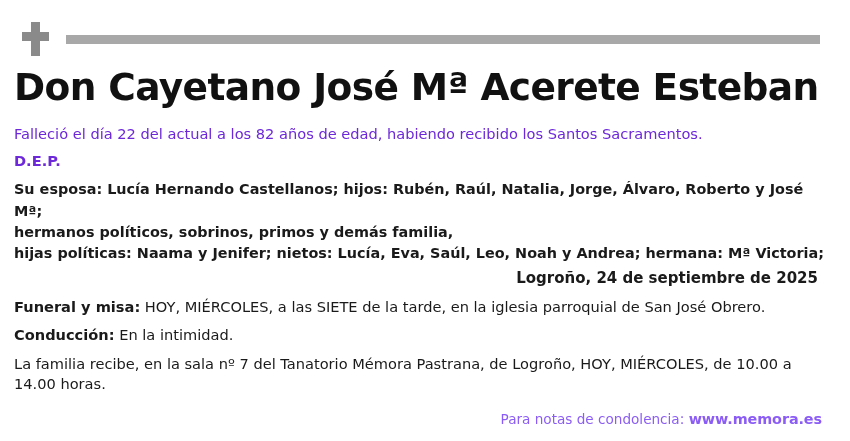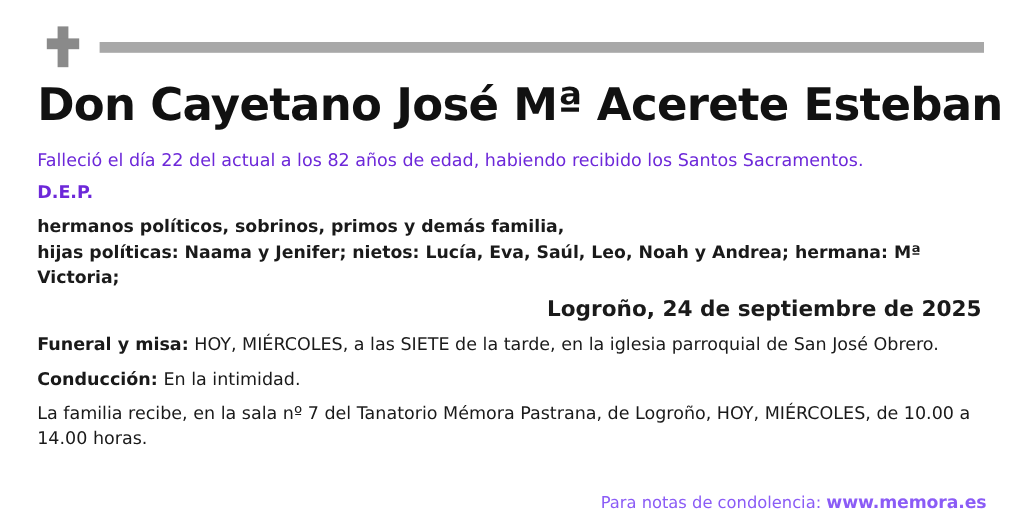--- a/index.html
+++ b/index.html
@@ -12,21 +12,21 @@
     background: #ffffff;
     font-family: "DejaVu Sans", sans-serif;
     color: #1a1a1a;
     overflow: hidden;
   }
   .obituary {
     position: relative;
     width: 850px;
     height: 441px;
     box-sizing: border-box;
-    padding: 22px 26px 10px 29px;
+    padding: 22px 26px 10px 12px;
     background: #ffffff;
   }
   
   .header-rule {
     display: flex;
     align-items: center;
     height: 34px;
     margin-bottom: 10px;
   }
   .cross {
@@ -88,21 +88,21 @@
     display: block;
   }
   .participan {
     font-size: 14.6px;
     line-height: 1.4;
     margin: 6px 0 8px 2px;
   }
   .place-date {
     text-align: right;
     font-weight: bold;
-    font-size: 18px;
+    font-size: 15px;
     margin: 2px 6px 10px 0;
   }
   .detail {
     font-size: 14.6px;
     line-height: 1.4;
     margin: 0 0 8px 2px;
   }
   .receives {
     font-size: 14.6px;
     line-height: 1.42;
@@ -135,20 +135,21 @@
     <div class="rule-bar"></div>
   </div>
 
   <div class="name">Don Cayetano José Mª Acerete Esteban</div>
 
   <div class="line">Falleció el día 22  del actual a los 82 años de edad, habiendo recibido los Santos Sacramentos.</div>
 
   <div class="line bold">D.E.P.</div>
 
   <div class="family">
+    <span class="family-line">Su esposa: Lucía Hernando Castellanos; hijos: Rubén, Raúl, Natalia, Jorge, Álvaro, Roberto y José Mª;</span>
     <span class="family-line">hermanos políticos, sobrinos, primos y demás familia,</span>
     <span class="family-line">hijas políticas: Naama y Jenifer; nietos: Lucía, Eva, Saúl, Leo, Noah y Andrea; hermana: Mª Victoria;</span>
   </div>
 
 
   <div class="place-date">Logroño, 24 de septiembre de 2025</div>
 
   <div class="detail">
     <span class="bold">Funeral y misa:</span><span> HOY, MIÉRCOLES, a las SIETE de la tarde, en la iglesia parroquial de San José Obrero.</span>
   </div>

